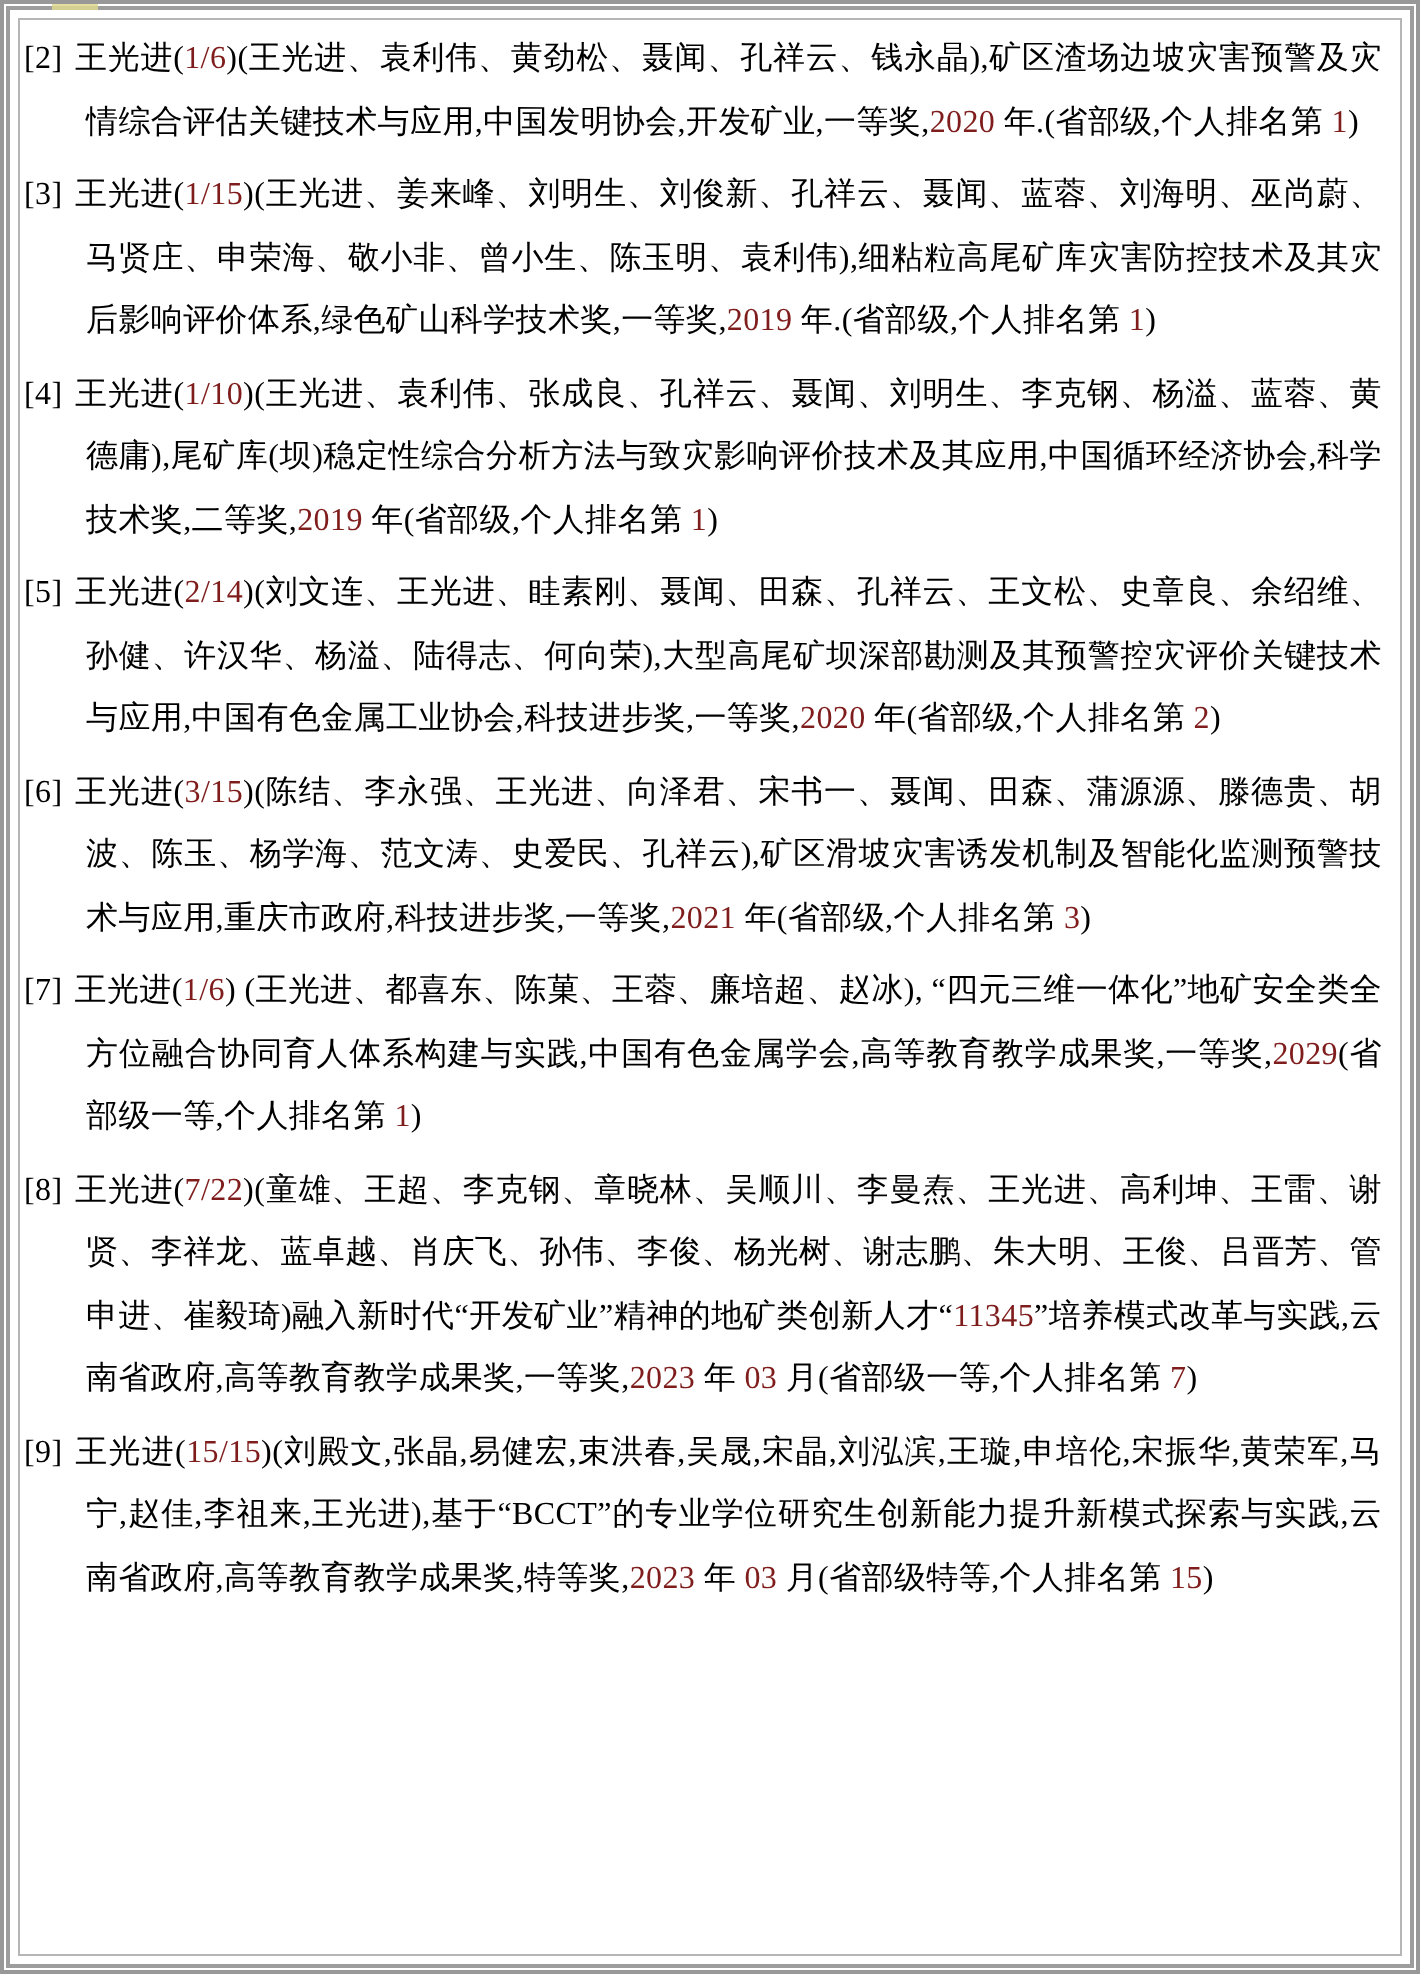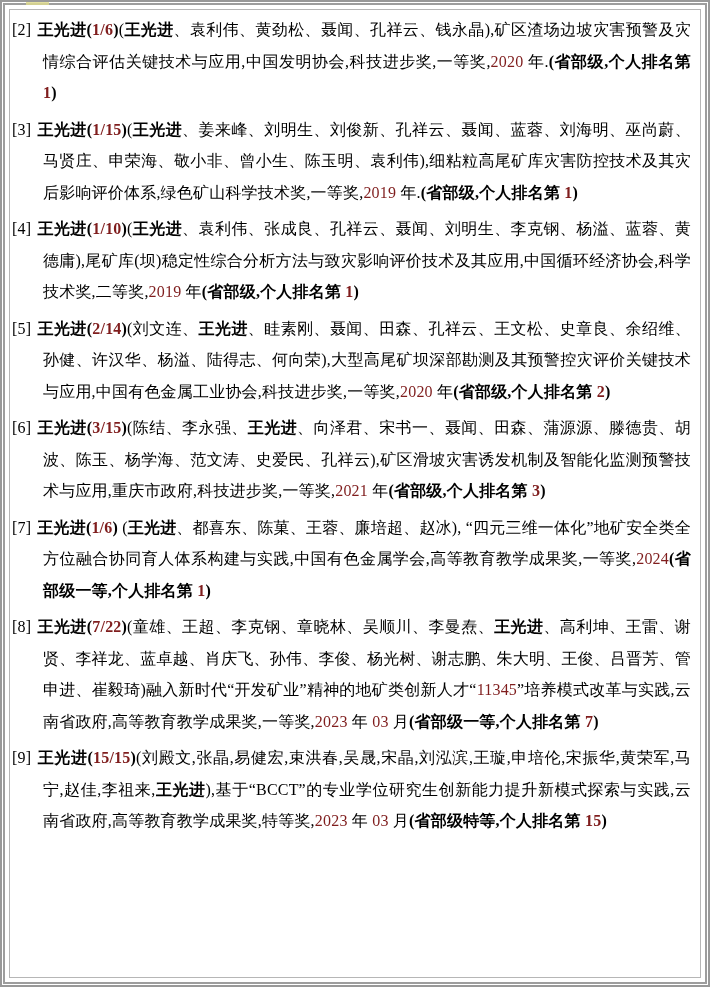--- a/index.html
+++ b/index.html
@@ -33,43 +33,43 @@
     letter-spacing:0.2px;
   }
   .entry {
     text-align:justify;
     padding-left:31px;
     text-indent:-31px;
     margin-bottom:5px;
   }
   .entry:last-child { margin-bottom:0; }
   .num { margin-right:6px; }
-  .b { font-weight:700; }
+  .b { font-weight:400; }
   .digits { color:#7f1d1d; }
   .highlight-artifact {
     position:absolute;
     left:24px; top:0;
     width:23px; height:3px;
     background:#ddd98f;
     opacity:0.85;
     z-index:5;
   }
 </style>
 </head>
 <body>
 
 <div class="page">
   <div class="highlight-artifact"></div>
   <div class="page-mid">
     <div class="page-inner">
       <div class="entries">
-          <div class="entry"><span class="num">[2]</span><span class="b">王光进(</span><span class="b digits">1/6</span><span class="b">)</span><span>(</span><span class="b">王光进</span><span>、袁利伟、黄劲松、聂闻、孔祥云、钱永晶),矿区渣场边坡灾害预警及灾情综合评估关键技术与应用,中国发明协会,科技进步奖,一等奖,</span><span class="digits">2020</span><span> 年.</span><span class="b">(省部级,个人排名第 </span><span class="b digits">1</span><span class="b">)</span></div>
+          <div class="entry"><span class="num">[2]</span><span class="b">王光进(</span><span class="b digits">1/6</span><span class="b">)</span><span>(</span><span class="b">王光进</span><span>、袁利伟、黄劲松、聂闻、孔祥云、钱永晶),矿区渣场边坡灾害预警及灾情综合评估关键技术与应用,中国发明协会,开发矿业,一等奖,</span><span class="digits">2020</span><span> 年.</span><span class="b">(省部级,个人排名第 </span><span class="b digits">1</span><span class="b">)</span></div>
           <div class="entry"><span class="num">[3]</span><span class="b">王光进(</span><span class="b digits">1/15</span><span class="b">)</span><span>(</span><span class="b">王光进</span><span>、姜来峰、刘明生、刘俊新、孔祥云、聂闻、蓝蓉、刘海明、巫尚蔚、马贤庄、申荣海、敬小非、曾小生、陈玉明、袁利伟),细粘粒高尾矿库灾害防控技术及其灾后影响评价体系,绿色矿山科学技术奖,一等奖,</span><span class="digits">2019</span><span> 年.</span><span class="b">(省部级,个人排名第 </span><span class="b digits">1</span><span class="b">)</span></div>
           <div class="entry"><span class="num">[4]</span><span class="b">王光进(</span><span class="b digits">1/10</span><span class="b">)</span><span>(</span><span class="b">王光进</span><span>、袁利伟、张成良、孔祥云、聂闻、刘明生、李克钢、杨溢、蓝蓉、黄德庸),尾矿库(坝)稳定性综合分析方法与致灾影响评价技术及其应用,中国循环经济协会,科学技术奖,二等奖,</span><span class="digits">2019</span><span> 年</span><span class="b">(省部级,个人排名第 </span><span class="b digits">1</span><span class="b">)</span></div>
           <div class="entry"><span class="num">[5]</span><span class="b">王光进(</span><span class="b digits">2/14</span><span class="b">)</span><span>(刘文连、</span><span class="b">王光进</span><span>、眭素刚、聂闻、田森、孔祥云、王文松、史章良、余绍维、孙健、许汉华、杨溢、陆得志、何向荣),大型高尾矿坝深部勘测及其预警控灾评价关键技术与应用,中国有色金属工业协会,科技进步奖,一等奖,</span><span class="digits">2020</span><span> 年</span><span class="b">(省部级,个人排名第 </span><span class="b digits">2</span><span class="b">)</span></div>
           <div class="entry"><span class="num">[6]</span><span class="b">王光进(</span><span class="b digits">3/15</span><span class="b">)</span><span>(陈结、李永强、</span><span class="b">王光进</span><span>、向泽君、宋书一、聂闻、田森、蒲源源、滕德贵、胡波、陈玉、杨学海、范文涛、史爱民、孔祥云),矿区滑坡灾害诱发机制及智能化监测预警技术与应用,重庆市政府,科技进步奖,一等奖,</span><span class="digits">2021</span><span> 年</span><span class="b">(省部级,个人排名第 </span><span class="b digits">3</span><span class="b">)</span></div>
-          <div class="entry"><span class="num">[7]</span><span class="b">王光进(</span><span class="b digits">1/6</span><span class="b">)</span><span> (</span><span class="b">王光进</span><span>、都喜东、陈菓、王蓉、廉培超、赵冰), “四元三维一体化”地矿安全类全方位融合协同育人体系构建与实践,中国有色金属学会,高等教育教学成果奖,一等奖,</span><span class="digits">2024</span><span class="b">(省部级一等,个人排名第 </span><span class="b digits">1</span><span class="b">)</span></div>
+          <div class="entry"><span class="num">[7]</span><span class="b">王光进(</span><span class="b digits">1/6</span><span class="b">)</span><span> (</span><span class="b">王光进</span><span>、都喜东、陈菓、王蓉、廉培超、赵冰), “四元三维一体化”地矿安全类全方位融合协同育人体系构建与实践,中国有色金属学会,高等教育教学成果奖,一等奖,</span><span class="digits">2029</span><span class="b">(省部级一等,个人排名第 </span><span class="b digits">1</span><span class="b">)</span></div>
           <div class="entry"><span class="num">[8]</span><span class="b">王光进(</span><span class="b digits">7/22</span><span class="b">)</span><span>(童雄、王超、李克钢、章晓林、吴顺川、李曼焘、</span><span class="b">王光进</span><span>、高利坤、王雷、谢贤、李祥龙、蓝卓越、肖庆飞、孙伟、李俊、杨光树、谢志鹏、朱大明、王俊、吕晋芳、管申进、崔毅琦)融入新时代“开发矿业”精神的地矿类创新人才“</span><span class="digits">11345</span><span>”培养模式改革与实践,云南省政府,高等教育教学成果奖,一等奖,</span><span class="digits">2023</span><span> 年 </span><span class="digits">03</span><span> 月</span><span class="b">(省部级一等,个人排名第 </span><span class="b digits">7</span><span class="b">)</span></div>
           <div class="entry"><span class="num">[9]</span><span class="b">王光进(</span><span class="b digits">15/15</span><span class="b">)</span><span>(刘殿文,张晶,易健宏,束洪春,吴晟,宋晶,刘泓滨,王璇,申培伦,宋振华,黄荣军,马宁,赵佳,李祖来,</span><span class="b">王光进</span><span>),基于“BCCT”的专业学位研究生创新能力提升新模式探索与实践,云南省政府,高等教育教学成果奖,特等奖,</span><span class="digits">2023</span><span> 年 </span><span class="digits">03</span><span> 月</span><span class="b">(省部级特等,个人排名第 </span><span class="b digits">15</span><span class="b">)</span></div>
         </div>
     </div>
   </div>
 </div>
 
 </body></html>

